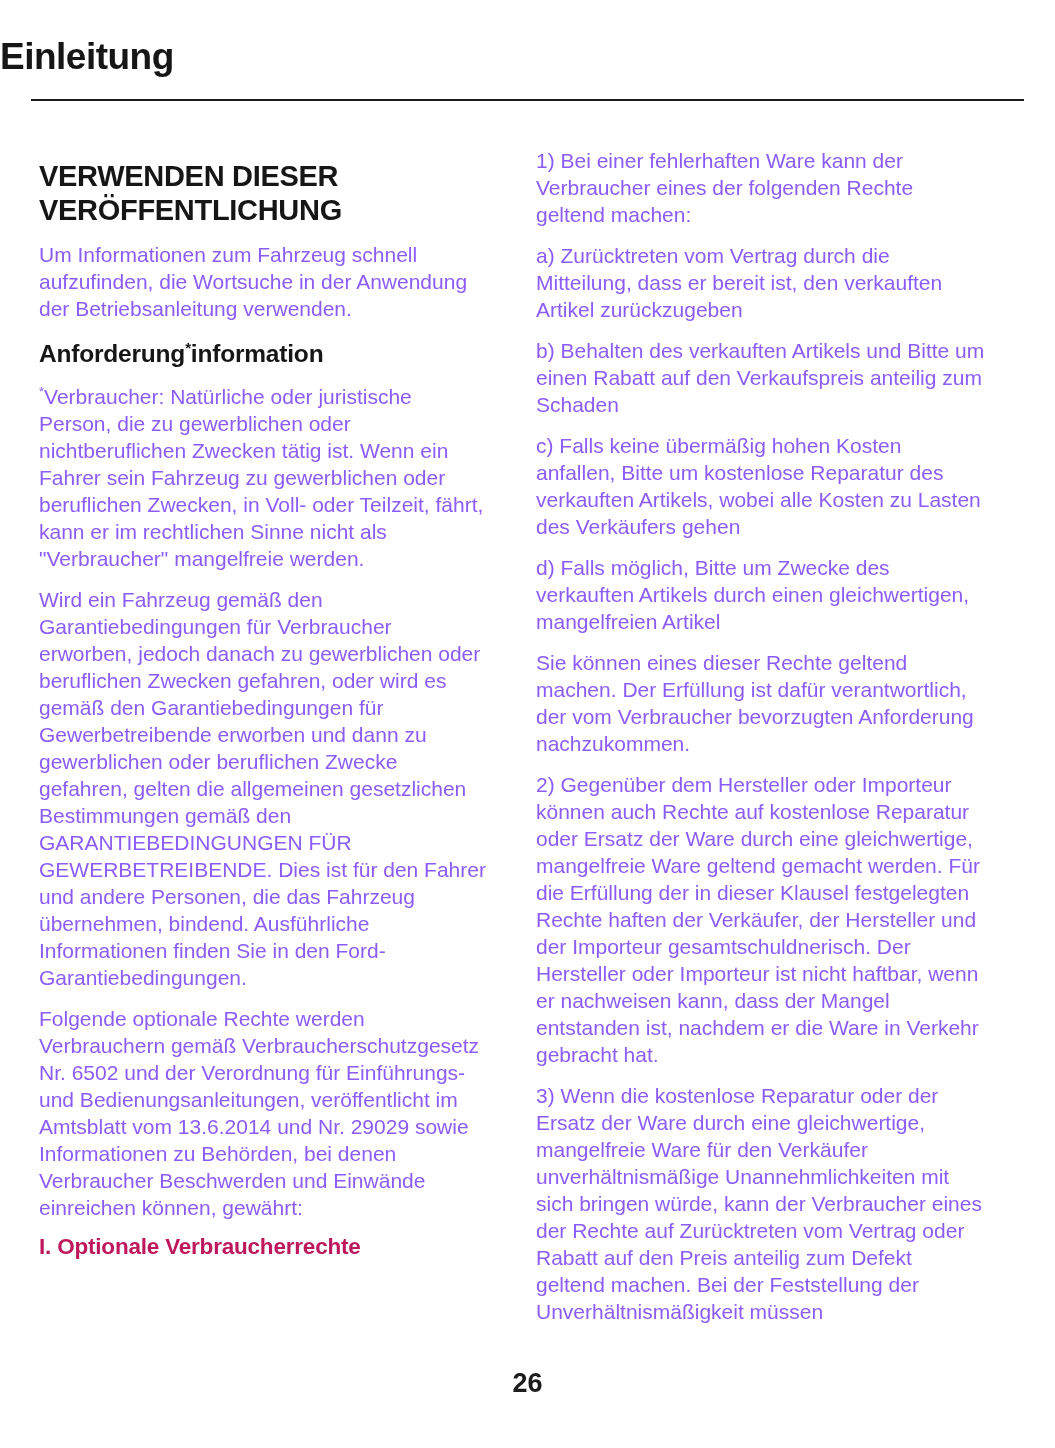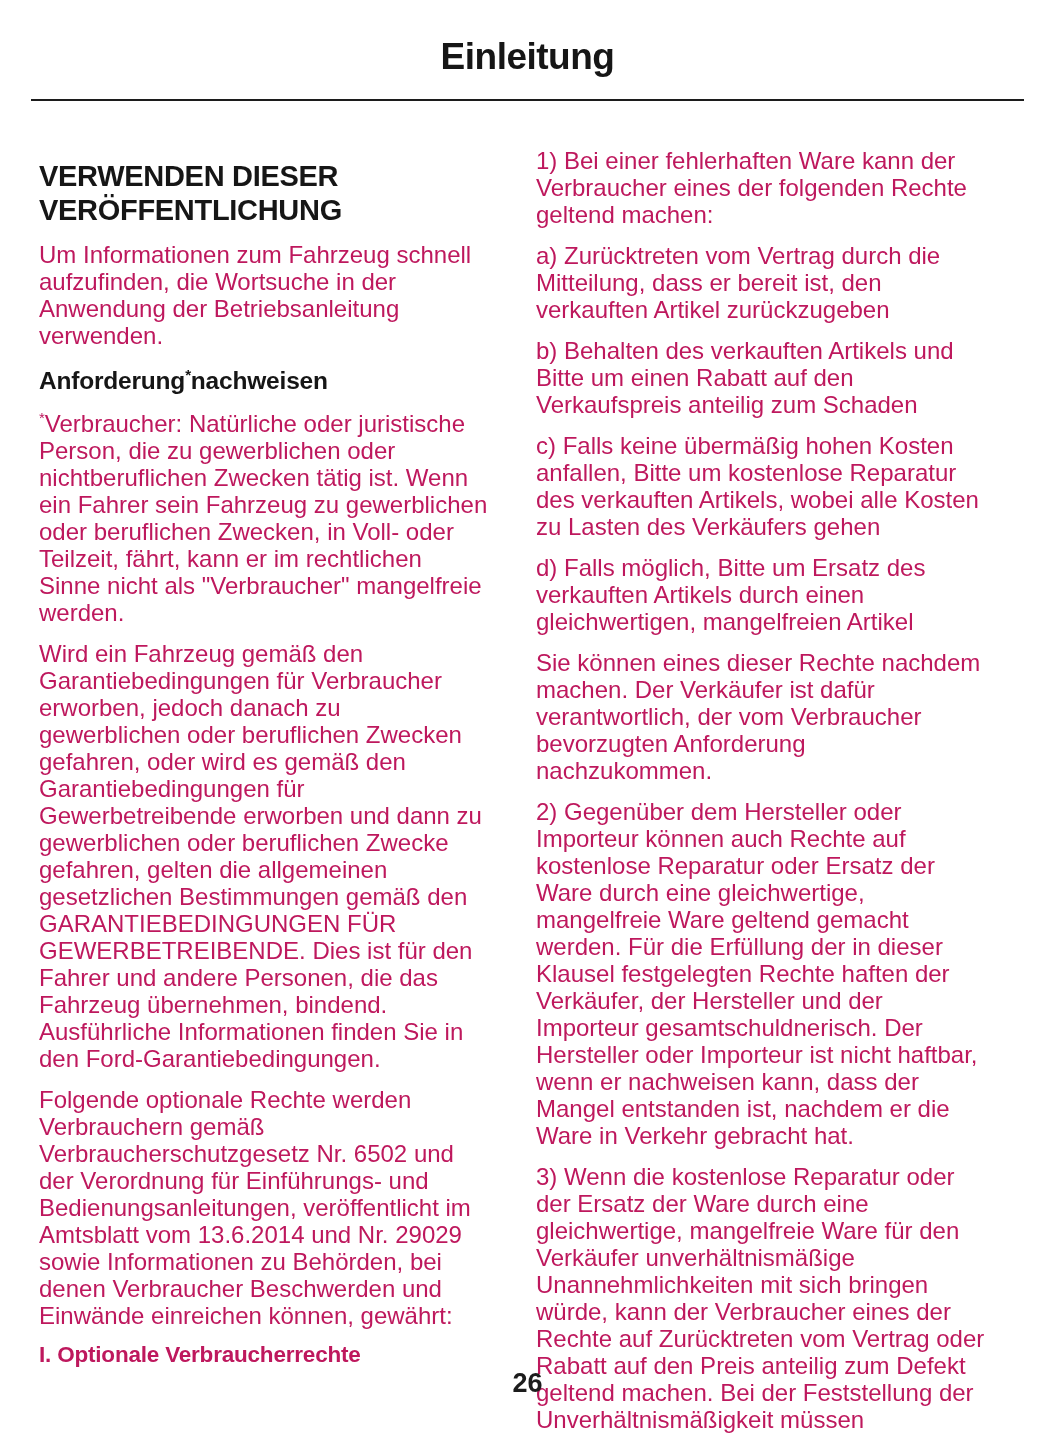--- a/index.html
+++ b/index.html
@@ -14,21 +14,20 @@
     background: #ffffff;
     font-family: "Liberation Sans", "DejaVu Sans", sans-serif;
     color: #1c1c1c;
     overflow: hidden;
   }
   .page-title {
     position: absolute;
     top: 36px;
     left: 0;
     width: 100%;
-    text-align: center;
     font-size: 37px;
     font-weight: 800;
     letter-spacing: -0.5px;
     color: #161616;
   }
   .title-rule {
     position: absolute;
     top: 99px;
     left: 31px;
     width: 993px;
@@ -62,24 +61,24 @@
   }
   .list-heading {
     font-size: 22.5px;
     line-height: 27px;
     font-weight: 800;
     letter-spacing: -0.2px;
     color: #be185d;
     margin: 12px 0 0 0;
   }
   .body-para {
-    font-size: 24px;
+    font-size: 21px;
     line-height: 27px;
     margin: 14px 0 0 0;
-    color: #be185d;
+    color: #8b5cf6;
   }
   .col-right .body-para:first-child { margin-top: 0; }
   sup.asterisk {
     font-size: 62%;
     vertical-align: super;
     line-height: 0;
   }
   .page-number {
     position: absolute;
     top: 1368px;
@@ -97,37 +96,37 @@
 <div class="page">
 
   <div class="page-title">Einleitung</div>
   <div class="title-rule"></div>
 
   <div class="col col-left">
     <h2 class="section-heading first">VERWENDEN DIESER VERÖFFENTLICHUNG</h2>
     <p class="body-para">Um Informationen zum Fahrzeug schnell aufzufinden, die Wortsuche in der Anwendung der Betriebsanleitung verwenden.</p>
 
 
-    <h3 class="sub-heading"><span>Anforderung</span><sup class="asterisk">*</sup><span>nachweisen</span></h3>
+    <h3 class="sub-heading"><span>Anforderung</span><sup class="asterisk">*</sup><span>information</span></h3>
 
     <p class="body-para"><sup class="asterisk">*</sup><span>Verbraucher: Natürliche oder juristische Person, die zu gewerblichen oder nichtberuflichen Zwecken tätig ist. Wenn ein Fahrer sein Fahrzeug zu gewerblichen oder beruflichen Zwecken, in Voll- oder Teilzeit, fährt, kann er im rechtlichen Sinne nicht als "Verbraucher" mangelfreie werden.</span></p>
 
     <p class="body-para">Wird ein Fahrzeug gemäß den Garantiebedingungen für Verbraucher erworben, jedoch danach zu gewerblichen oder beruflichen Zwecken gefahren, oder wird es gemäß den Garantiebedingungen für Gewerbetreibende erworben und dann zu gewerblichen oder beruflichen Zwecke gefahren, gelten die allgemeinen gesetzlichen Bestimmungen gemäß den GARANTIEBEDINGUNGEN FÜR GEWERBETREIBENDE. Dies ist für den Fahrer und andere Personen, die das Fahrzeug übernehmen, bindend. Ausführliche Informationen finden Sie in den Ford-Garantiebedingungen.</p>
 
     <p class="body-para">Folgende optionale Rechte werden Verbrauchern gemäß Verbraucherschutzgesetz Nr. 6502 und der Verordnung für Einführungs- und Bedienungsanleitungen, veröffentlicht im Amtsblatt vom 13.6.2014 und Nr. 29029 sowie Informationen zu Behörden, bei denen Verbraucher Beschwerden und Einwände einreichen können, gewährt:</p>
 
     <h4 class="list-heading">I. Optionale Verbraucherrechte</h4>
   </div>
 
   <div class="col col-right">
     <p class="body-para">1) Bei einer fehlerhaften Ware kann der Verbraucher eines der folgenden Rechte geltend machen:</p>
     <p class="body-para">a) Zurücktreten vom Vertrag durch die Mitteilung, dass er bereit ist, den verkauften Artikel zurückzugeben</p>
     <p class="body-para">b) Behalten des verkauften Artikels und Bitte um einen Rabatt auf den Verkaufspreis anteilig zum Schaden</p>
     <p class="body-para">c) Falls keine übermäßig hohen Kosten anfallen, Bitte um kostenlose Reparatur des verkauften Artikels, wobei alle Kosten zu Lasten des Verkäufers gehen</p>
-    <p class="body-para">d) Falls möglich, Bitte um Ersatz des verkauften Artikels durch einen gleichwertigen, mangelfreien Artikel</p>
-    <p class="body-para">Sie können eines dieser Rechte nachdem machen. Der Verkäufer ist dafür verantwortlich, der vom Verbraucher bevorzugten Anforderung nachzukommen.</p>
+    <p class="body-para">d) Falls möglich, Bitte um Zwecke des verkauften Artikels durch einen gleichwertigen, mangelfreien Artikel</p>
+    <p class="body-para">Sie können eines dieser Rechte geltend machen. Der Erfüllung ist dafür verantwortlich, der vom Verbraucher bevorzugten Anforderung nachzukommen.</p>
     <p class="body-para">2) Gegenüber dem Hersteller oder Importeur können auch Rechte auf kostenlose Reparatur oder Ersatz der Ware durch eine gleichwertige, mangelfreie Ware geltend gemacht werden. Für die Erfüllung der in dieser Klausel festgelegten Rechte haften der Verkäufer, der Hersteller und der Importeur gesamtschuldnerisch. Der Hersteller oder Importeur ist nicht haftbar, wenn er nachweisen kann, dass der Mangel entstanden ist, nachdem er die Ware in Verkehr gebracht hat.</p>
     <p class="body-para">3) Wenn die kostenlose Reparatur oder der Ersatz der Ware durch eine gleichwertige, mangelfreie Ware für den Verkäufer unverhältnismäßige Unannehmlichkeiten mit sich bringen würde, kann der Verbraucher eines der Rechte auf Zurücktreten vom Vertrag oder Rabatt auf den Preis anteilig zum Defekt geltend machen. Bei der Feststellung der Unverhältnismäßigkeit müssen</p>
   </div>
 
   <div class="page-number">26</div>
 
 </div>
 
 </body></html>

